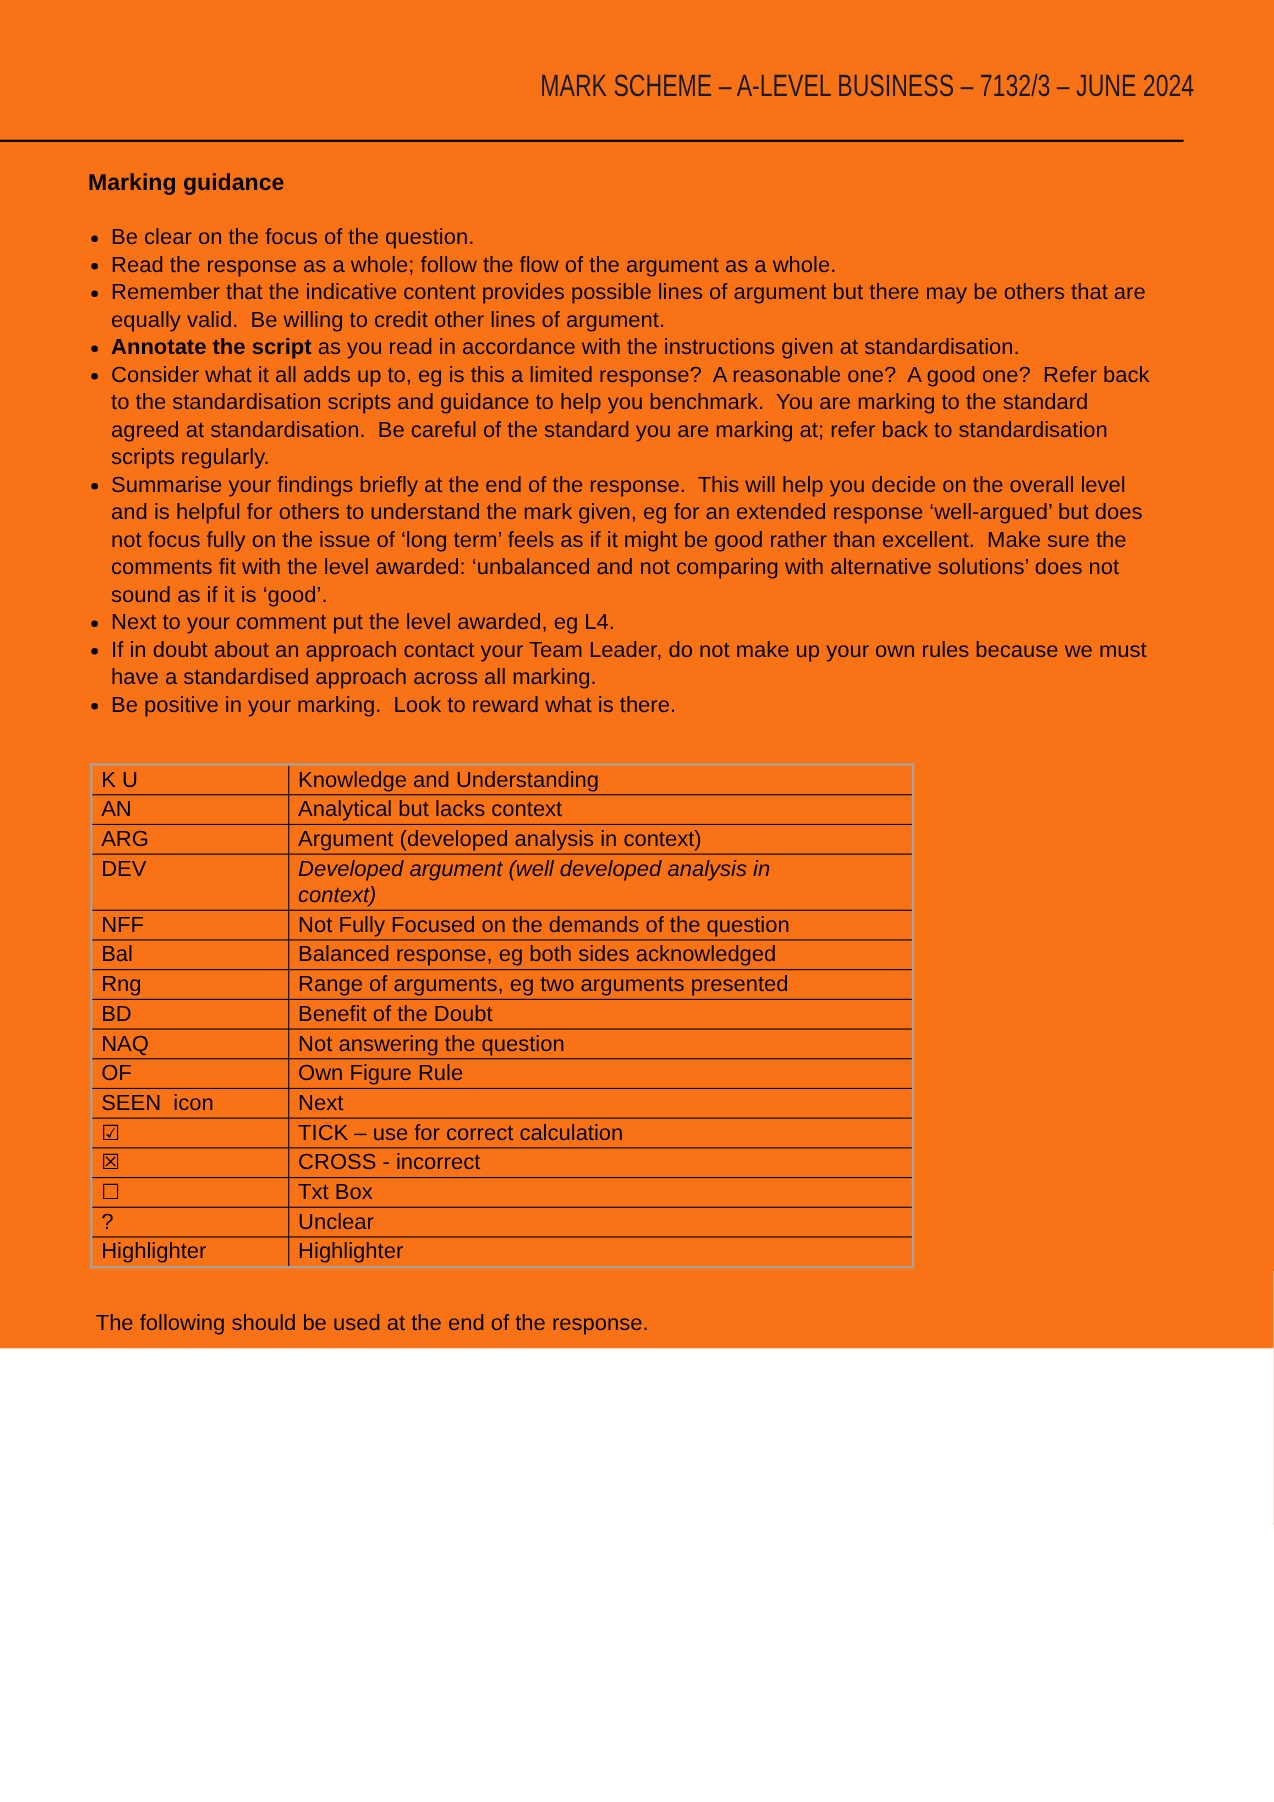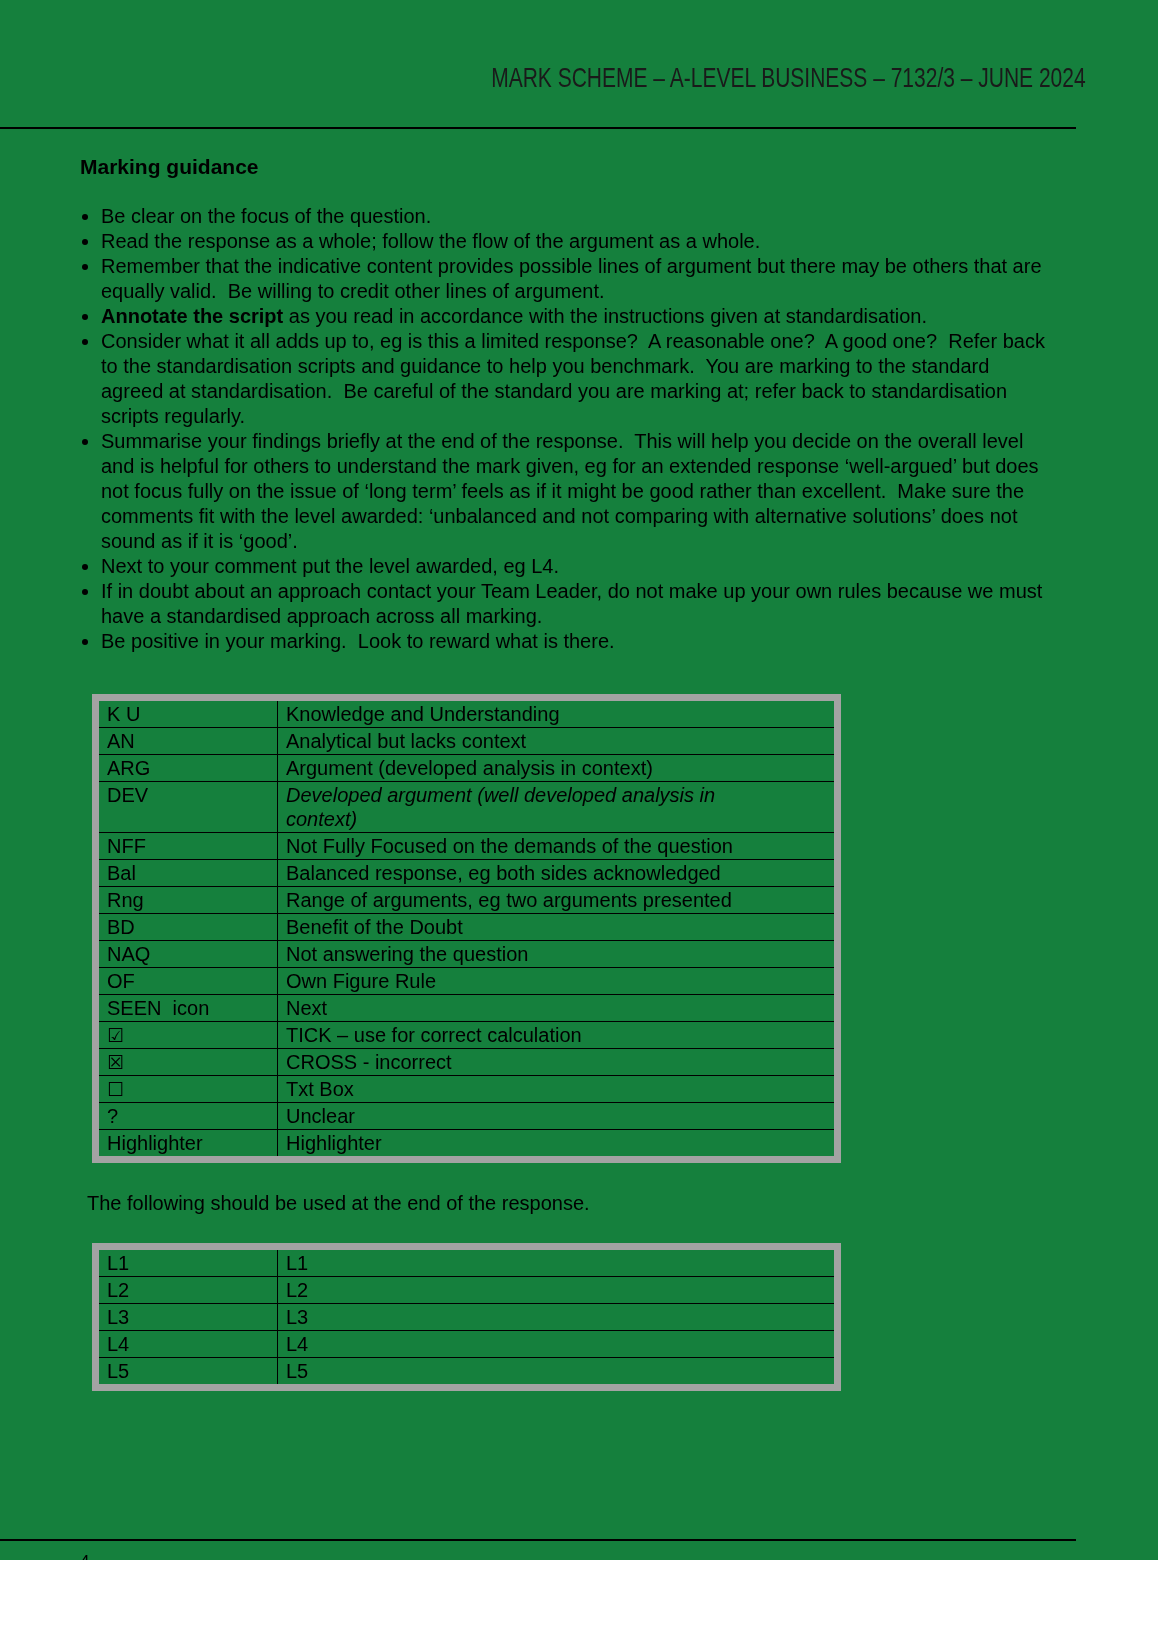--- a/index.html
+++ b/index.html
@@ -1,19 +1,19 @@
 <!DOCTYPE html>
 <html><head>
 <meta charset="utf-8">
 <style>
   html,body{margin:0;padding:0;background:#ffffff;}
   .page{
     position:relative;
-    width:1158px;height:1560px;
-    background:#15803d;color:#000;
+    width:1158px;height:1226px;
+    background:#f97316;color:#000;
     font-family:"Liberation Sans",sans-serif;
     overflow:hidden;
   }
   .header-title{
     position:absolute;top:62px;right:72px;
     font-size:28px;font-weight:400;letter-spacing:0;
     white-space:nowrap;
     transform:scaleX(0.75);transform-origin:100% 50%;
     color:#1a1a1a;
   }
@@ -27,23 +27,23 @@
   ul.bullets{
     position:absolute;top:204px;left:80px;width:950px;
     margin:0;padding:0 0 0 21px;
     font-size:20px;line-height:25px;
     list-style:disc outside;
   }
   ul.bullets li{margin:0;padding:0;}
   ul.bullets .t,ul.bullets .b{white-space:pre-wrap;}
   ul.bullets .b{font-weight:700;}
   table.doc-table{
-    position:absolute;left:92px;width:749px;
+    position:absolute;left:82px;width:749px;
     border-collapse:collapse;table-layout:fixed;
-    border:7px solid #a3a3a3;
+    border:2px solid #a3a3a3;
     font-size:20px;
   }
   table.annotations{top:694px;}
   table.levels{top:1243px;}
   table.doc-table td{
     border:1.5px solid #000;
     padding:1px 8px;line-height:24px;
     vertical-align:top;overflow:hidden;
   }
   table.doc-table td:first-child{width:162px;}

